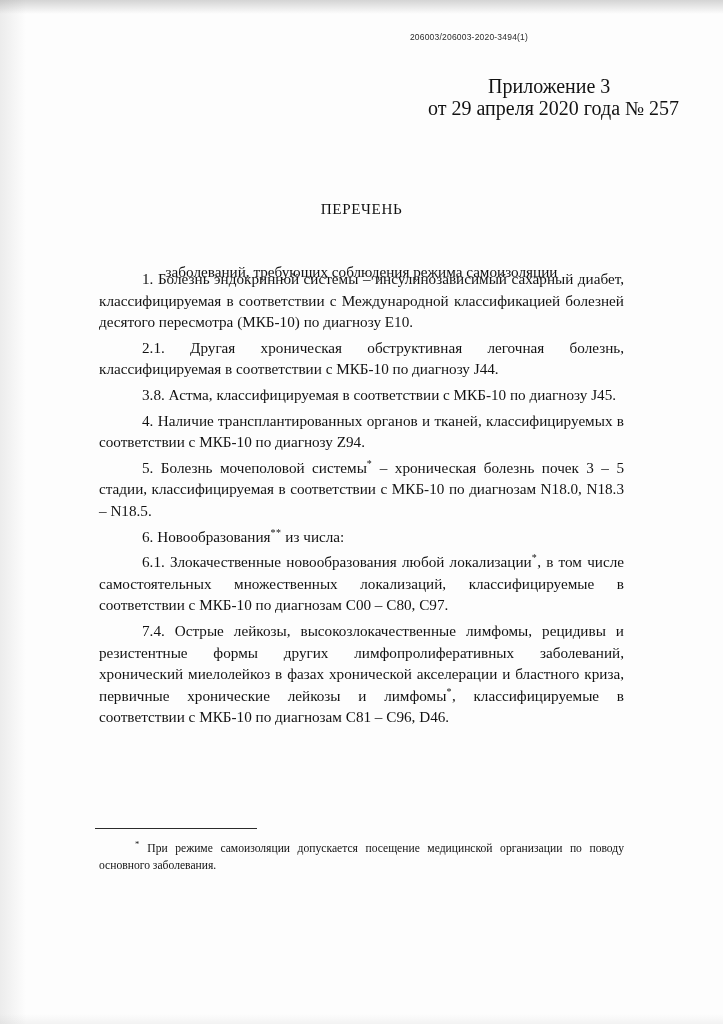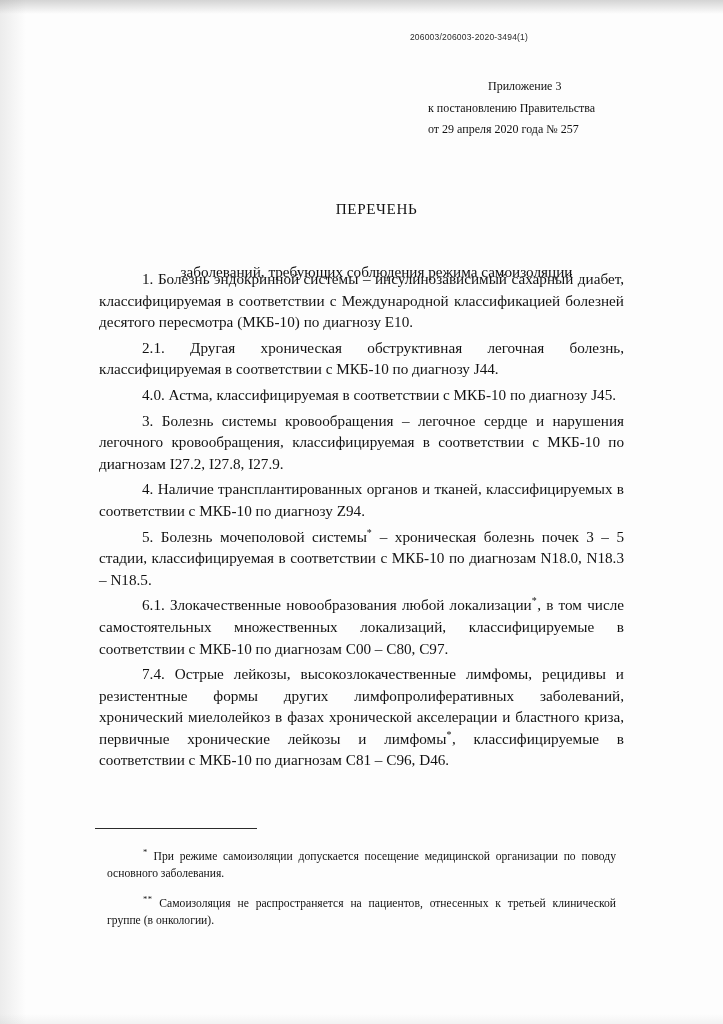--- a/index.html
+++ b/index.html
@@ -51,29 +51,29 @@
     font-size: 8.5px;
     letter-spacing: 0.2px;
     color: #2a2a2a;
   }
 
   .approval {
     position: absolute;
     left: 428px;
     top: 76px;
     width: 270px;
-    font-size: 12px;
+    font-size: 20px;
     line-height: 21.5px;
   }
   .approval .ln { display: block; white-space: nowrap; }
   .approval .ln-1 { padding-left: 60px; }
 
   .title-block {
     position: absolute;
-    left: 110px;
+    left: 95px;
     top: 198px;
     width: 533px;
     text-align: center;
     font-size: 15.2px;
     line-height: 22px;
   }
   .title-main { display: block; letter-spacing: 0.6px; }
   .title-sub { display: block; margin-top: 41px; }
 
   .body {
@@ -108,62 +108,60 @@
   }
   .fn-rule {
     position: absolute;
     left: 95px;
     top: 828px;
     width: 162px;
     height: 1px;
     background: #2b2b2b;
   }
   .footnotes p {
-    margin: 12px;
+    margin: 4px;
     text-indent: 36px;
   }
   .footnotes sup.fn { font-size: 8.5px; }
 </style>
 </head>
 <body>
 
 <div class="page">
 
   <div class="scan-edge-top"></div>
   <div class="scan-edge-left"></div>
   <div class="scan-edge-bottom"></div>
 
   <div class="doc-code">206003/206003-2020-3494(1)</div>
 
   <div class="approval">
     <span class="ln ln-1">Приложение 3</span>
-    <span class="ln">к постановлению Правительства</span>
     <span class="ln">от 29 апреля 2020 года № 257</span>
   </div>
 
   <div class="title-block">
     <span class="title-main">ПЕРЕЧЕНЬ</span>
     <span class="title-sub">заболеваний, требующих соблюдения режима самоизоляции</span>
   </div>
 
   <div class="body">
     <p>1. Болезнь эндокринной системы – инсулинозависимый сахарный диабет, классифицируемая в соответствии с Международной классификацией болезней десятого пересмотра (МКБ-10) по диагнозу E10.</p>
     <p>2.1. Другая хроническая обструктивная легочная болезнь, классифицируемая в соответствии с МКБ-10 по диагнозу J44.</p>
-    <p>4.0. Астма, классифицируемая в соответствии с МКБ-10 по диагнозу J45.</p>
-    <p>3. Болезнь системы кровообращения – легочное сердце и нарушения легочного кровообращения, классифицируемая в соответствии с МКБ-10 по диагнозам I27.2, I27.8, I27.9.</p>
+    <p>3.8. Астма, классифицируемая в соответствии с МКБ-10 по диагнозу J45.</p>
     <p>4. Наличие трансплантированных органов и тканей, классифицируемых в соответствии с МКБ-10 по диагнозу Z94.</p>
 
     <p><span>5. Болезнь мочеполовой системы</span><sup class="fn">*</sup><span> – хроническая болезнь почек 3 – 5 стадии, классифицируемая в соответствии с МКБ-10 по диагнозам N18.0, N18.3 – N18.5.</span></p>
 
+    <p><span>6. Новообразования</span><sup class="fn">**</sup><span> из числа:</span></p>
 
     <p><span>6.1. Злокачественные новообразования любой локализации</span><sup class="fn">*</sup><span>, в том числе самостоятельных множественных локализаций, классифицируемые в соответствии с МКБ-10 по диагнозам C00 – C80, C97.</span></p>
 
     <p><span>7.4. Острые лейкозы, высокозлокачественные лимфомы, рецидивы и резистентные формы других лимфопролиферативных заболеваний, хронический миелолейкоз в фазах хронической акселерации и бластного криза, первичные хронические лейкозы и лимфомы</span><sup class="fn">*</sup><span>, классифицируемые в соответствии с МКБ-10 по диагнозам C81 – C96, D46.</span></p>
   </div>
 
   <div class="fn-rule"></div>
 
   <div class="footnotes">
     <p><sup class="fn">*</sup><span> При режиме самоизоляции допускается посещение медицинской организации по поводу основного заболевания.</span></p>
-    <p><sup class="fn">**</sup><span> Самоизоляция не распространяется на пациентов, отнесенных к третьей клинической группе (в онкологии).</span></p>
   </div>
 
 </div>
 
 </body></html>

